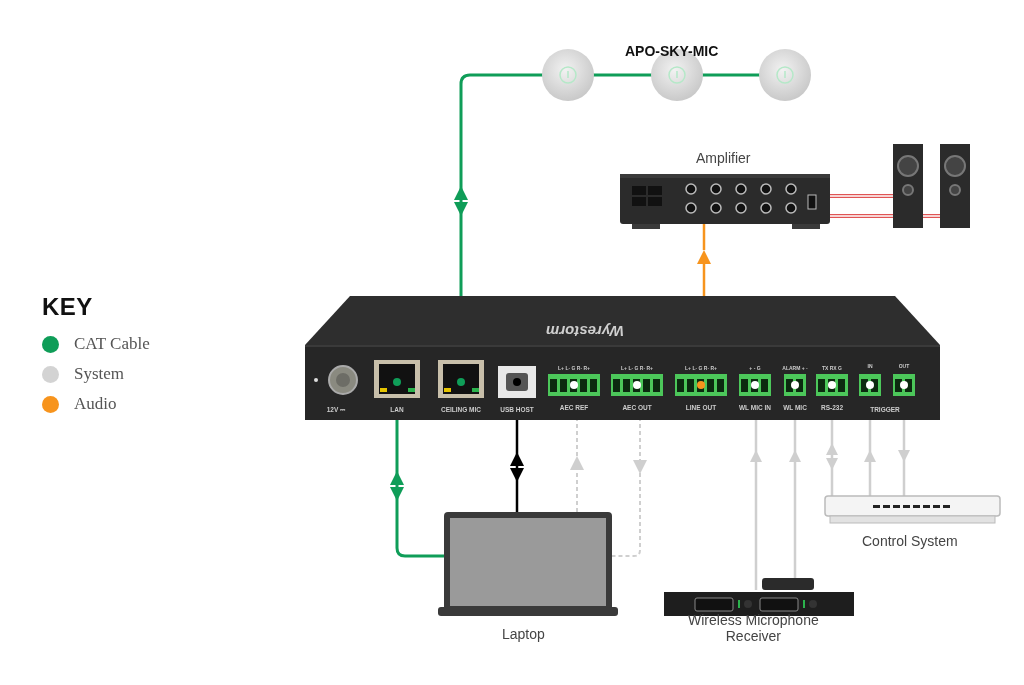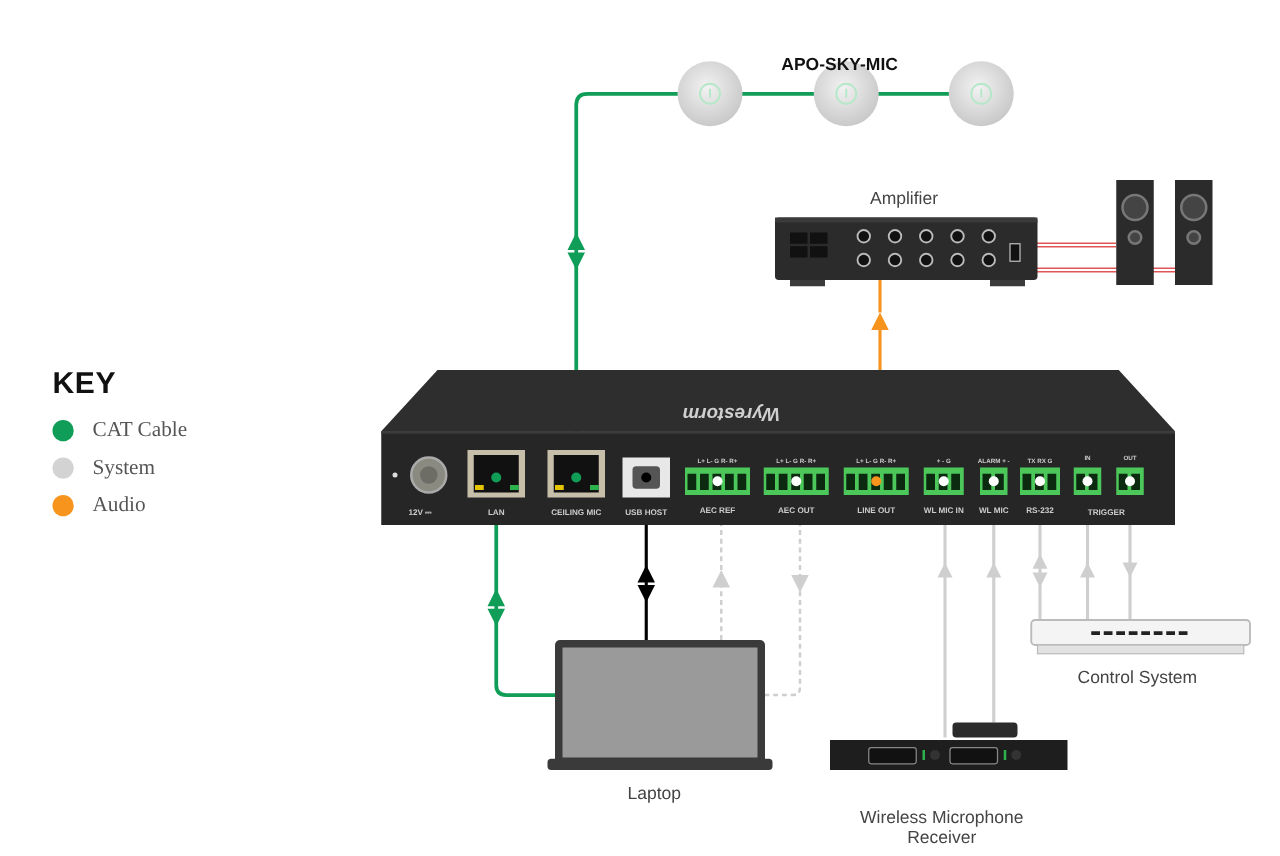--- a/index.html
+++ b/index.html
@@ -292,16 +292,16 @@
     <circle cx="813" cy="604" r="4" fill="#333"></circle>
     <rect x="738" y="600" width="2" height="8" fill="#2bb24c"></rect>
     <rect x="803" y="600" width="2" height="8" fill="#2bb24c"></rect>
   </g>
 </svg>
 
 <div class="lbl lbl-bold" style="left:625px; top:43px;">APO-SKY-MIC</div>
 <div class="lbl" style="left:696px; top:150px;">Amplifier</div>
 <div class="lbl" style="left:502px; top:626px;">Laptop</div>
 <div class="lbl" style="left:862px; top:533px;">Control System</div>
-<div class="lbl" style="left:688px; top:645px; line-height:16px;">
+<div class="lbl" style="left:688px; top:612px; line-height:16px;">
   <div>Wireless Microphone</div>
   <div>Receiver</div>
 </div>
 
 </body></html>

